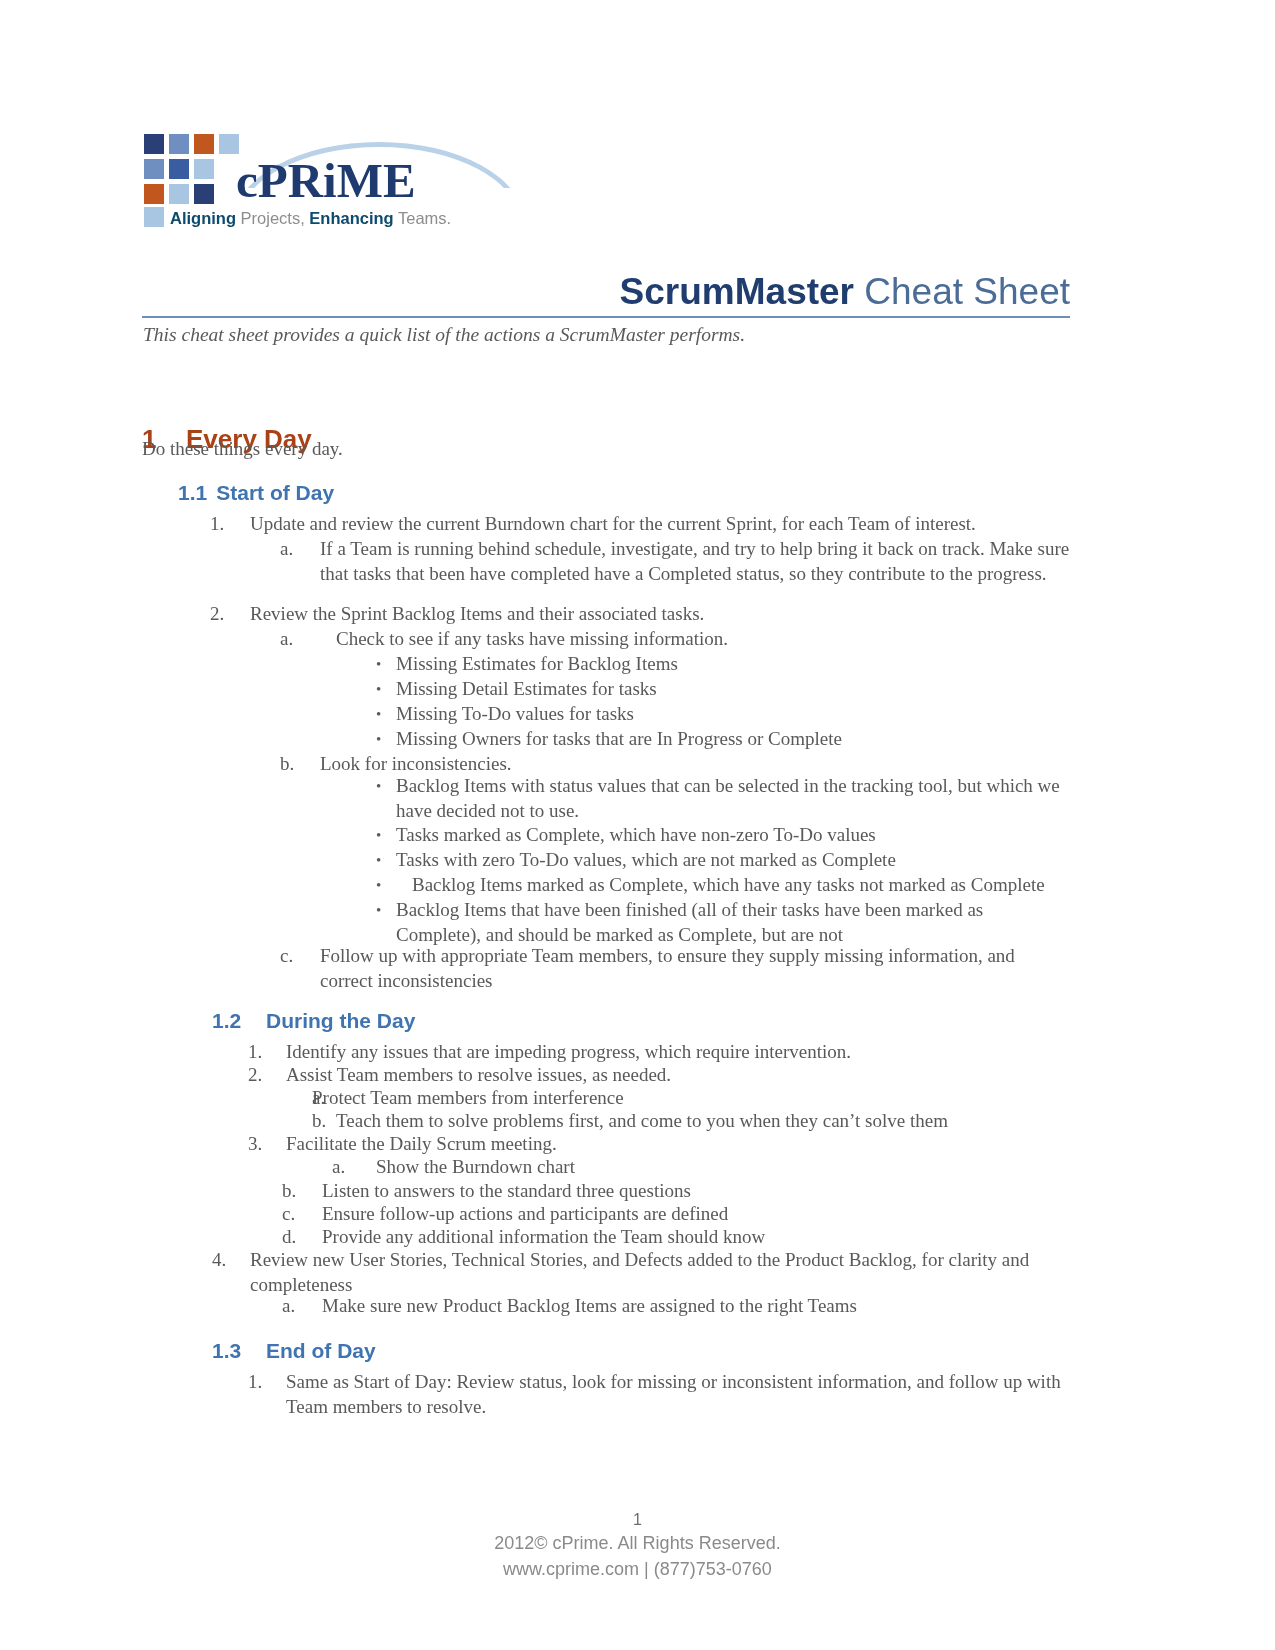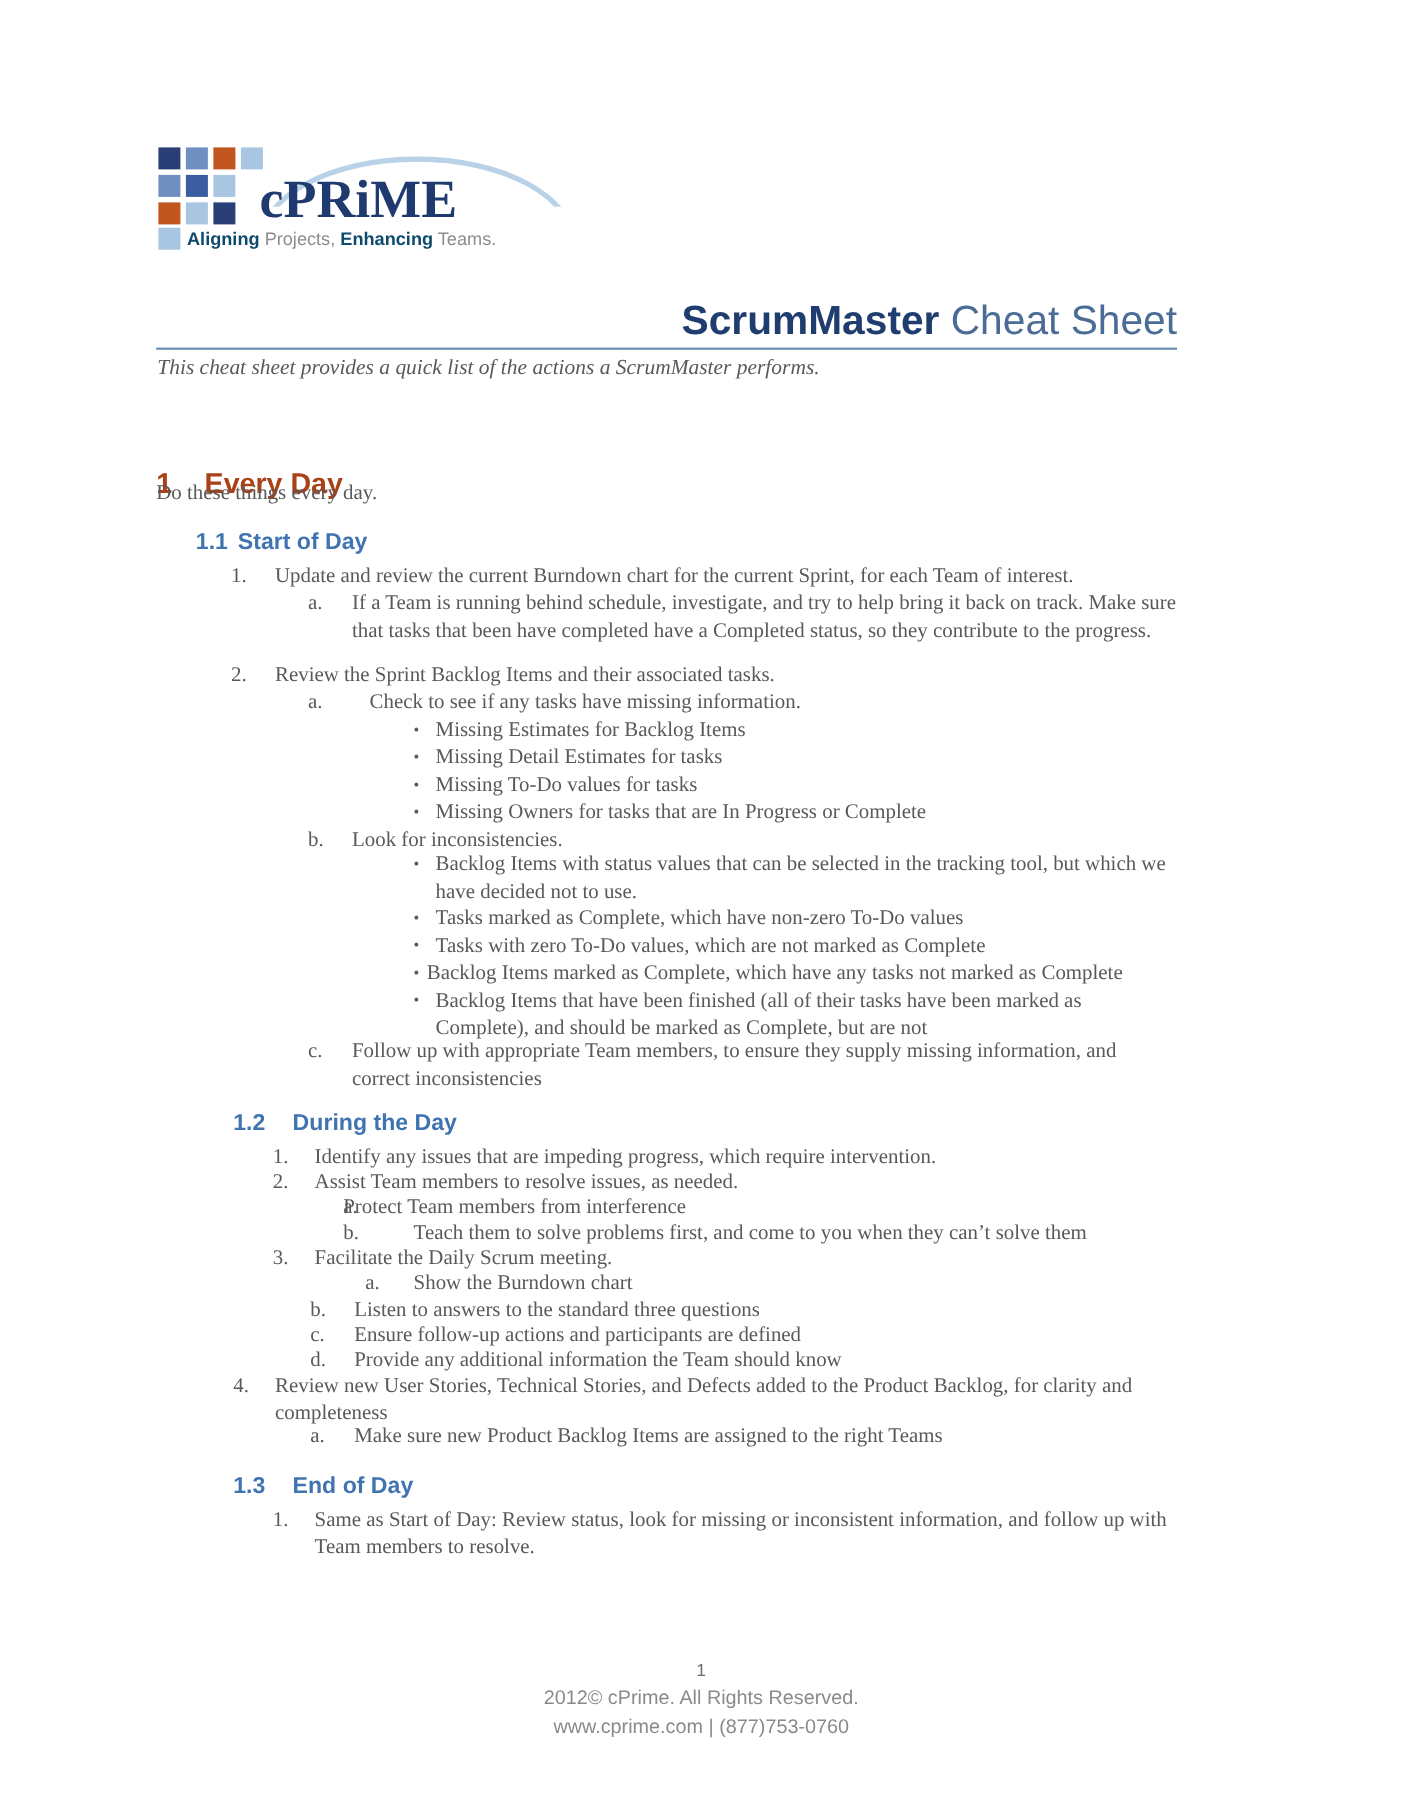--- a/index.html
+++ b/index.html
@@ -297,21 +297,21 @@
   <div class="row" style="left:376px; top:823px; width:700px;">
     <span class="mark bullet-dot" style="left:0px; top:0px; width:20px;">•</span>
     <span class="txt" style="margin-left:20px;">Tasks marked as Complete, which have non-zero To-Do values</span>
   </div>
   <div class="row" style="left:376px; top:848px; width:700px;">
     <span class="mark bullet-dot" style="left:0px; top:0px; width:20px;">•</span>
     <span class="txt" style="margin-left:20px;">Tasks with zero To-Do values, which are not marked as Complete</span>
   </div>
   <div class="row" style="left:376px; top:873px; width:700px;">
     <span class="mark bullet-dot" style="left:0px; top:0px; width:20px;">•</span>
-    <span class="txt" style="margin-left:12px;">Backlog Items marked as Complete, which have any tasks not marked as Complete</span>
+    <span class="txt" style="margin-left:36px;">Backlog Items marked as Complete, which have any tasks not marked as Complete</span>
   </div>
   <div class="row" style="left:376px; top:898px; width:650px;">
     <span class="mark bullet-dot" style="left:0px; top:0px; width:20px;">•</span>
     <span class="txt" style="margin-left:20px;">Backlog Items that have been finished (all of their tasks have been marked as Complete), and should be marked as Complete, but are not</span>
   </div>
 
   <div class="row" style="left:280px; top:944px; width:790px;">
     <span class="mark" style="left:0px; top:0px; width:40px;">c.</span>
     <span class="txt" style="margin-left:40px;">Follow up with appropriate Team members, to ensure they supply missing information, and correct inconsistencies</span>
   </div>
@@ -325,21 +325,21 @@
   <div class="row" style="left:248px; top:1063px; width:820px;">
     <span class="mark" style="left:0px; top:0px; width:38px;">2.</span>
     <span class="txt" style="margin-left:38px;">Assist Team members to resolve issues, as needed.</span>
   </div>
   <div class="row" style="left:312px; top:1086px; width:760px;">
     <span class="mark" style="left:0px; top:0px; width:44px;">a.</span>
     <span class="txt" style="">Protect Team members from interference</span>
   </div>
   <div class="row" style="left:312px; top:1109px; width:760px;">
     <span class="mark" style="left:0px; top:0px; width:44px;">b.</span>
-    <span class="txt" style="margin-left:64px;font-family:Liberation Serif, serif;">Teach them to solve problems first, and come to you when they can’t solve them</span>
+    <span class="txt" style="margin-left:24px;font-family:Liberation Serif, serif;">Teach them to solve problems first, and come to you when they can’t solve them</span>
   </div>
   <div class="row" style="left:248px; top:1132px; width:820px;">
     <span class="mark" style="left:0px; top:0px; width:38px;">3.</span>
     <span class="txt" style="margin-left:38px;">Facilitate the Daily Scrum meeting.</span>
   </div>
   <div class="row" style="left:332px; top:1155px; width:740px;">
     <span class="mark" style="left:0px; top:0px; width:44px;">a.</span>
     <span class="txt" style="margin-left:44px;">Show the Burndown chart</span>
   </div>
   <div class="row" style="left:282px; top:1179px; width:790px;">

